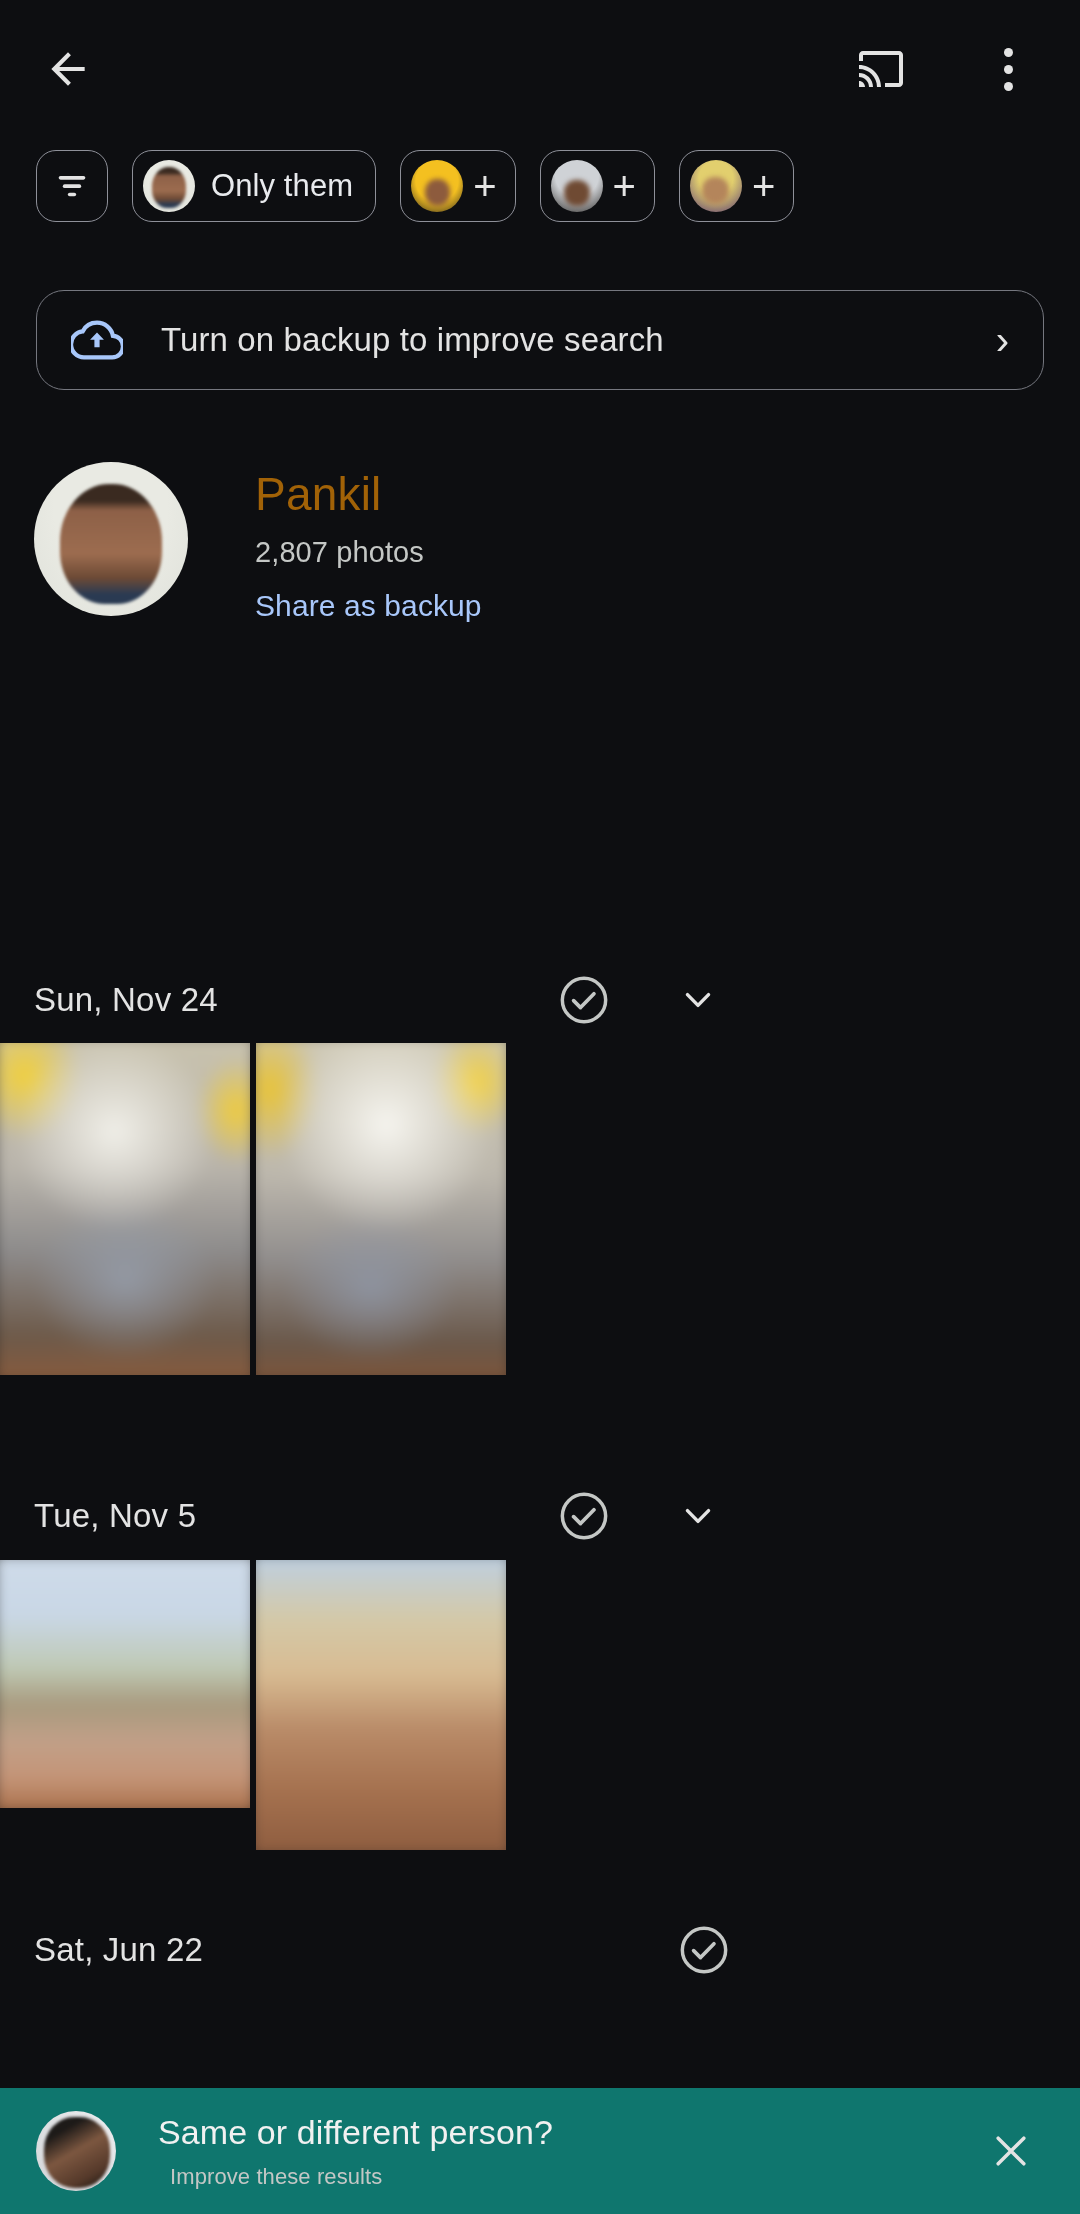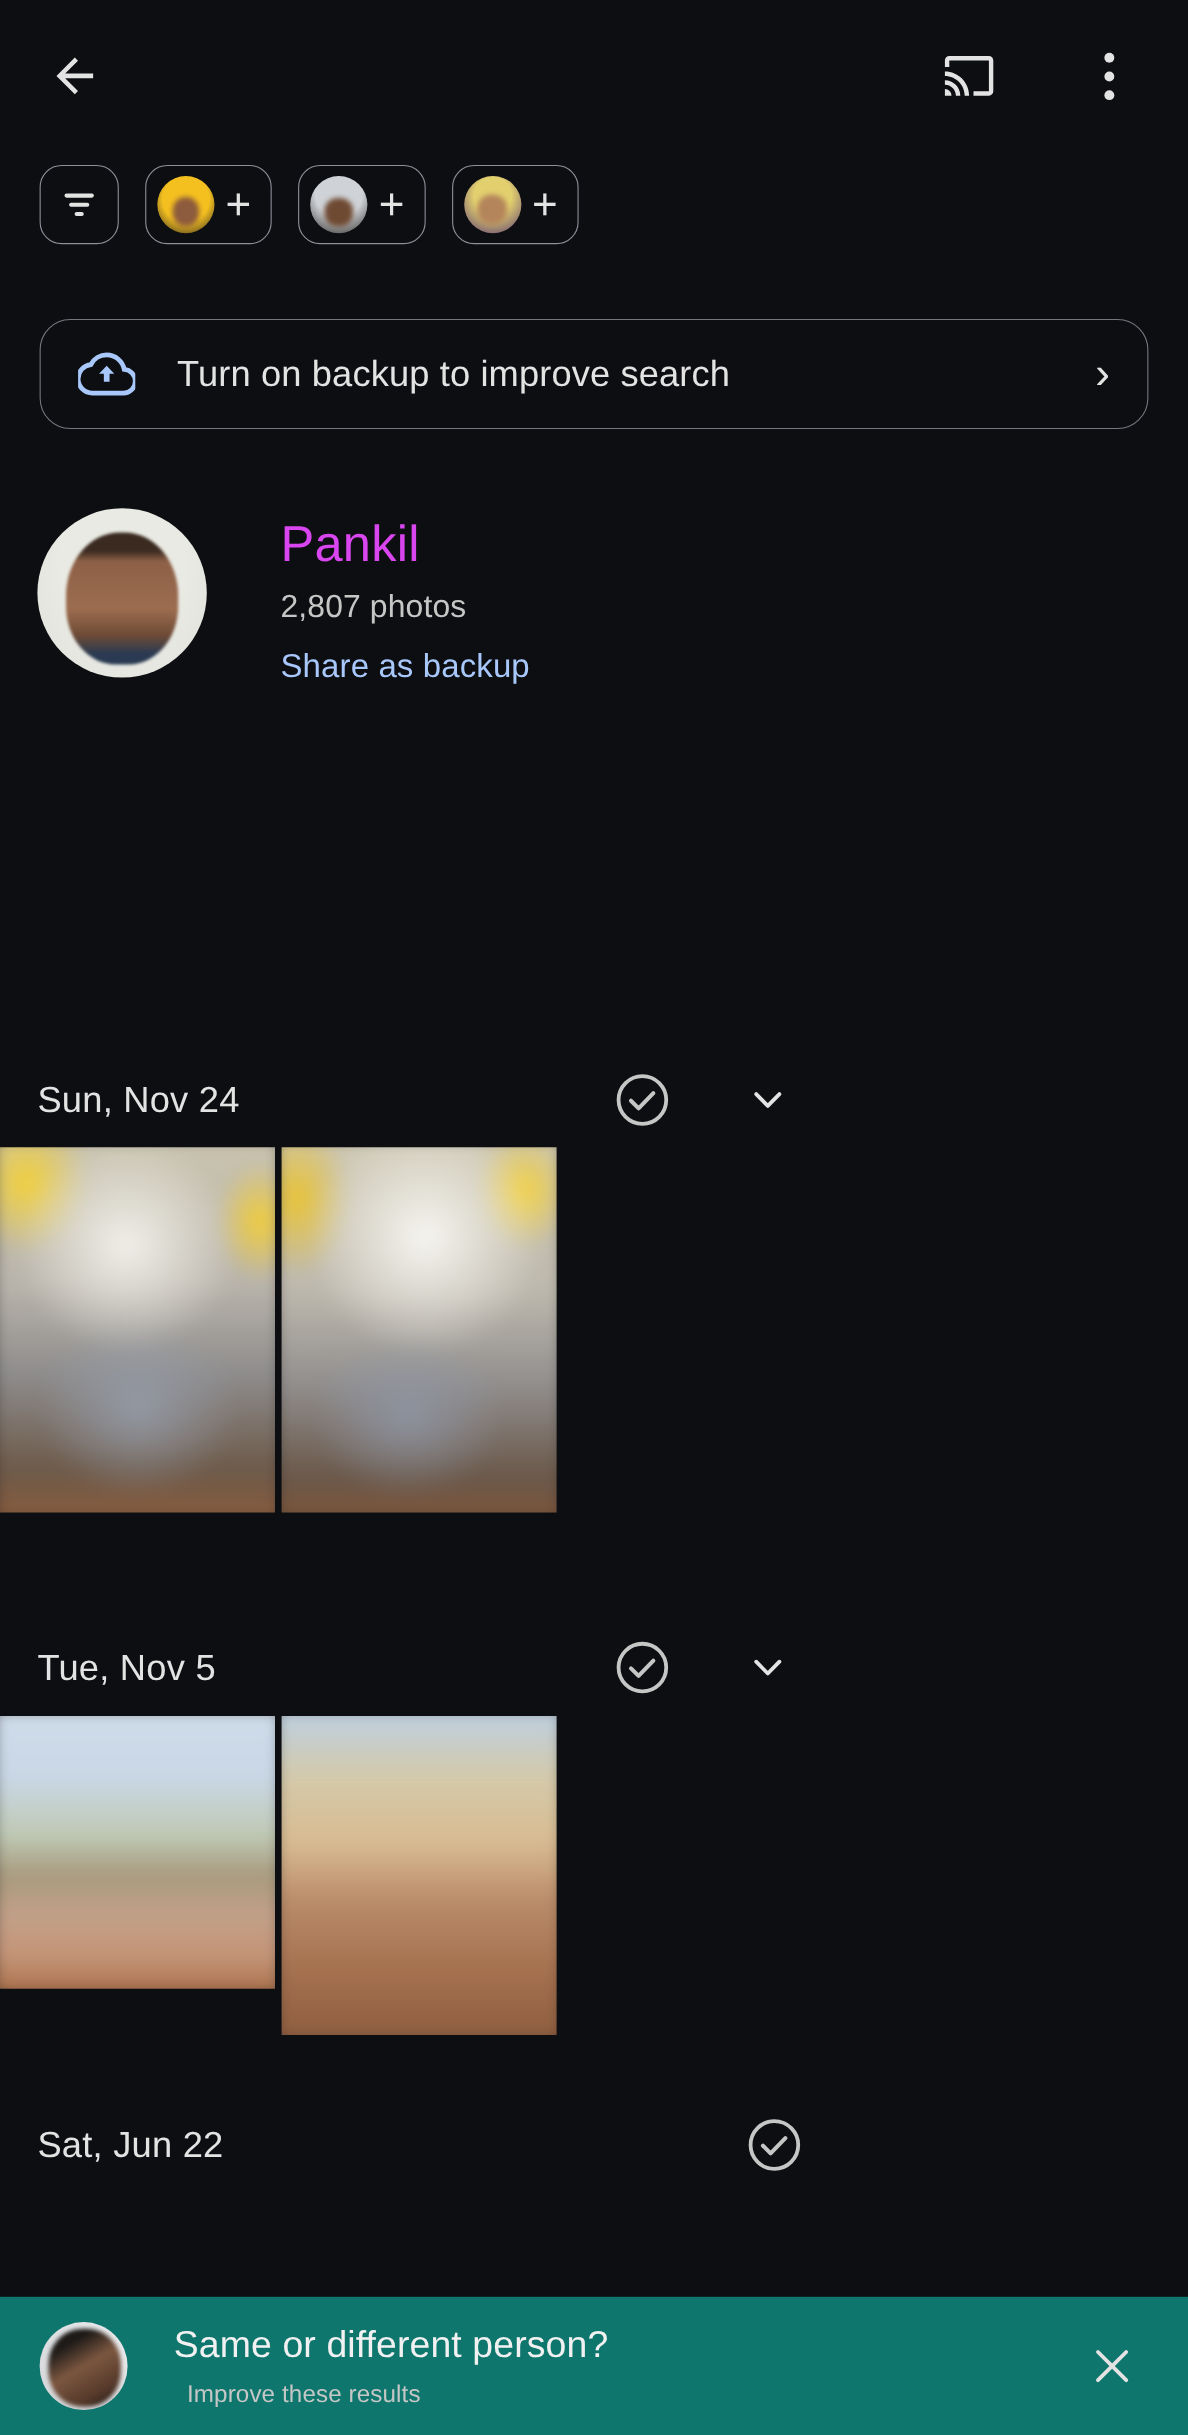--- a/index.html
+++ b/index.html
@@ -153,21 +153,21 @@
   #person-avatar {
     width: 154px; height: 154px;
     border-radius: 50%;
     overflow: hidden;
     position: relative;
     flex: 0 0 auto;
   }
   #person-info { margin-left: 67px; padding-top: 8px; }
   #person-name {
     font-size: 46px;
-    color: #d946ef;
+    color: #a16207;
     font-weight: 400;
     letter-spacing: .2px;
     line-height: 1.05;
   }
   #person-count {
     font-size: 29px;
     color: #c4c7c5;
     margin-top: 18px;
     letter-spacing: .1px;
   }
@@ -319,20 +319,24 @@
 <div id="chip-row">
 
   <div class="chip chip-filter">
     <svg width="40" height="40" viewBox="0 0 24 24">
       <rect x="4" y="6" width="16" height="2.2" rx="1.1" fill="#e3e3e3"></rect>
       <rect x="6.5" y="11" width="11" height="2.2" rx="1.1" fill="#e3e3e3"></rect>
       <rect x="9.5" y="16" width="5" height="2.2" rx="1.1" fill="#e3e3e3"></rect>
     </svg>
   </div>
 
+  <div class="chip chip-person">
+    <span class="avatar face-hero"></span>
+    <span class="chip-label">Only them</span>
+  </div>
 
   <div class="chip chip-add">
     <span class="avatar face-b"></span>
     <span class="plus">+</span>
   </div>
 
   <div class="chip chip-add">
     <span class="avatar face-c"></span>
     <span class="plus">+</span>
   </div>

